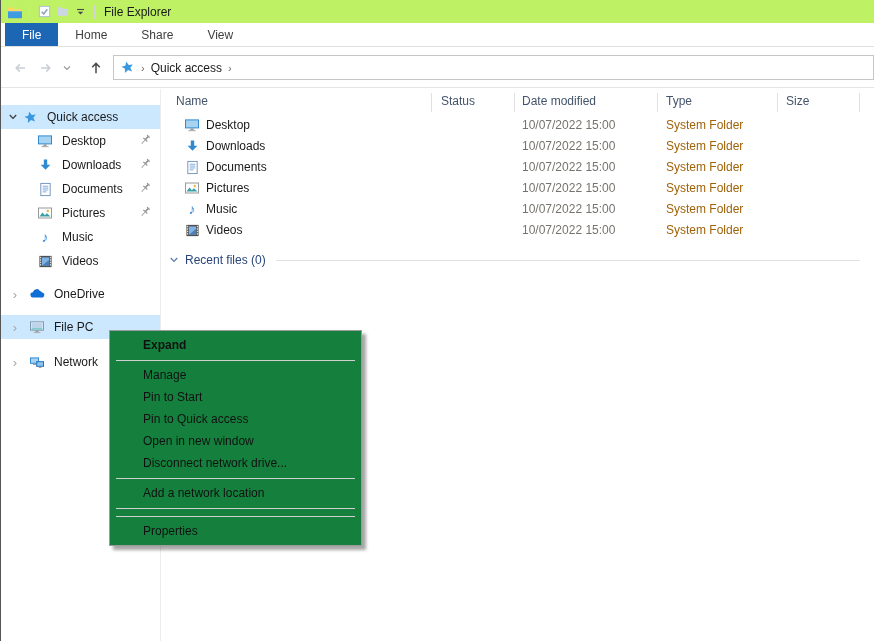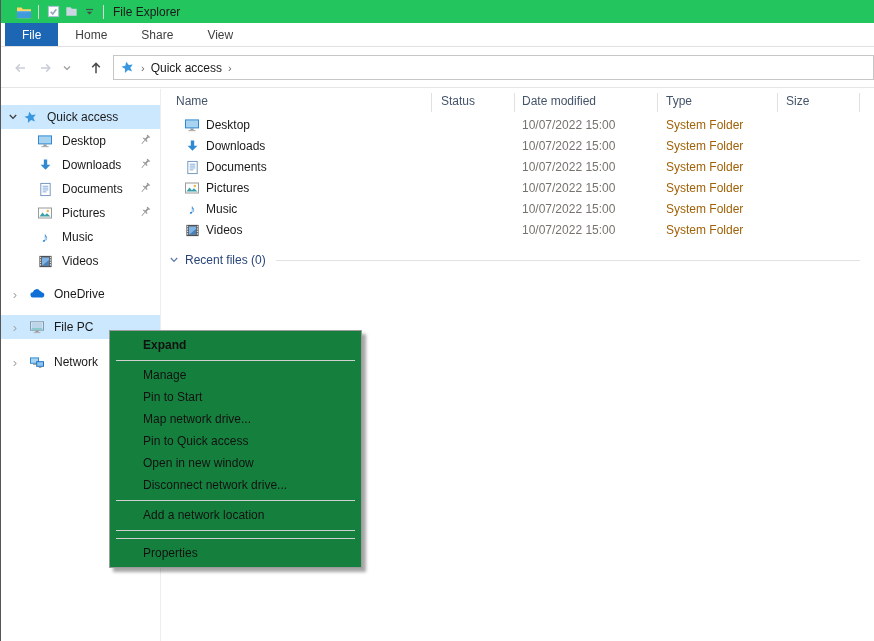--- a/index.html
+++ b/index.html
@@ -1,21 +1,21 @@
 <!DOCTYPE html>
 <html><head>
 <meta charset="utf-8">
 <style>
   * { box-sizing: border-box; margin: 0; padding: 0; }
   html,body { width:874px; height:641px; background:#fff; }
   body { font-family:"Liberation Sans", sans-serif; font-size:12px; color:#1a1a1a; }
   .window { position:relative; width:874px; height:641px; background:#fff; overflow:hidden; border-left:1px solid #565656; }
 
   
-  .titlebar { height:23px; display:flex; align-items:center; padding-left:14px; background:#22c55e; }
+  .titlebar { height:23px; display:flex; align-items:center; padding-left:5px; background:#bef264; }
   .titlebar .sep { width:1px; height:14px; background:#d6d6d6; margin:0 5px; }
   .qat-btn { width:18px; height:18px; display:flex; align-items:center; justify-content:center; }
   .titlebar-title { margin-left:4px; color:#1a1a1a; }
 
   
   .ribbon-tabs { height:24px; display:flex; align-items:stretch; border-bottom:1px solid #e1e1e1; background:#fff; padding-left:4px; }
   .rtab { padding:0 17px; display:flex; align-items:center; color:#3f3f3f; }
   .rtab.file { background:#1d66b3; color:#fff; }
 
   
@@ -446,21 +446,20 @@
       </div>
 
     </div>
   </div>
 
   <div class="context-menu">
     <div class="menu-item bold">Expand</div>
     <div class="menu-sep"></div>
     <div class="menu-item">Manage</div>
     <div class="menu-item">Pin to Start</div>
-    <div class="menu-item">Map network drive...</div>
     <div class="menu-item">Pin to Quick access</div>
     <div class="menu-item">Open in new window</div>
     <div class="menu-item">Disconnect network drive...</div>
     <div class="menu-sep"></div>
     <div class="menu-item">Add a network location</div>
     <div class="menu-sep"></div>
     <div class="menu-sep"></div>
     <div class="menu-item">Properties</div>
   </div>
 

